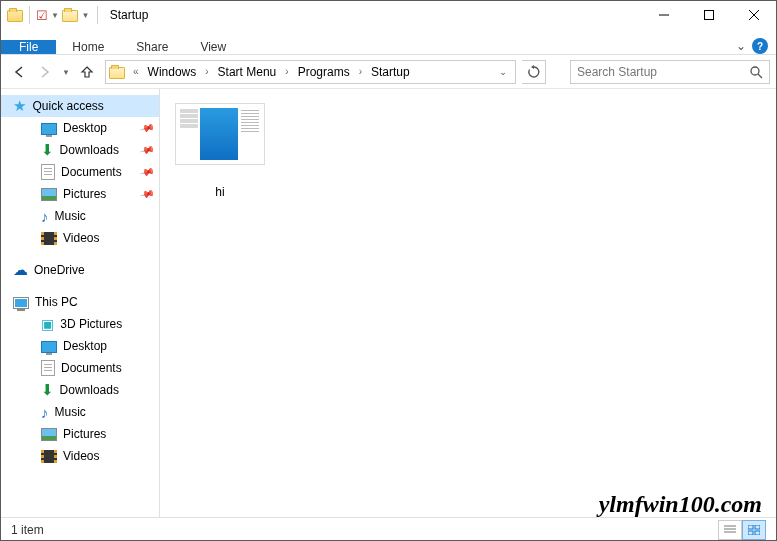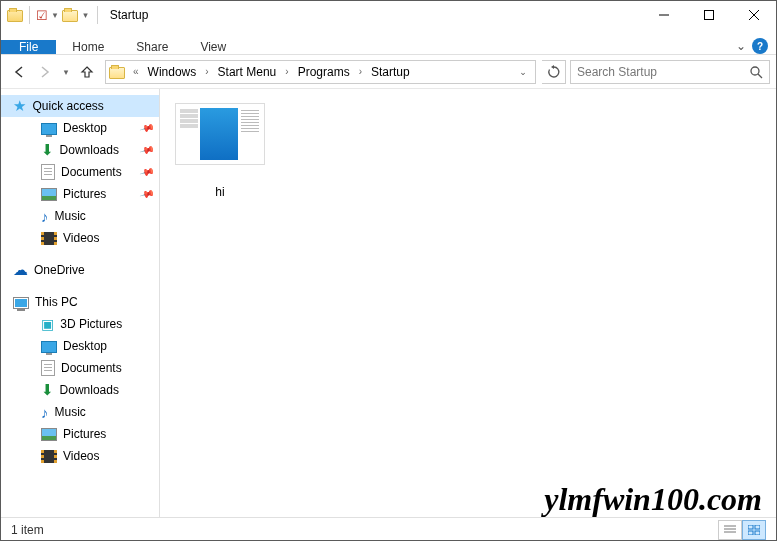--- a/index.html
+++ b/index.html
@@ -23,21 +23,21 @@
 
 
 .navbar { height: 34px; display: flex; align-items: center; padding: 0 6px; gap: 2px; border-bottom: 1px solid #e8e8e8; }
 .nav-btn { width: 24px; height: 24px; display: flex; align-items: center; justify-content: center; color: #999; cursor: default; }
 .nav-btn.active { color: #333; }
 .addr-box { flex: 1; height: 24px; border: 1px solid #ccc; display: flex; align-items: center; padding: 0 3px; margin: 0 4px; }
 .addr-box .chev-r { color: #666; padding: 0 5px; cursor: default; font-size: 10px; }
 .addr-seg { padding: 0 4px; cursor: default; }
 .addr-dd { width: 18px; text-align: center; color: #555; cursor: default; font-size: 9px; }
 .refresh-btn { width: 24px; height: 24px; border: 1px solid #ccc; border-left: none; display: flex; align-items: center; justify-content: center; color: #555; cursor: default; }
-.search-box { width: 200px; height: 24px; border: 1px solid #ccc; margin-left: 2px; display: flex; align-items: center; padding: 0 6px; color: #777; }
+.search-box { width: 200px; height: 24px; border: 1px solid #ccc; margin-left: 22px; display: flex; align-items: center; padding: 0 6px; color: #777; }
 .search-box .mag { margin-left: auto; color: #555; }
 
 
 .body-split { display: flex; height: 428px; }
 .sidebar { width: 159px; border-right: 1px solid #e0e0e0; overflow-y: auto; padding-top: 6px; position: relative; }
 .sidebar::-webkit-scrollbar { width: 16px; }
 .sidebar::-webkit-scrollbar-track { background: #f0f0f0; }
 .sidebar::-webkit-scrollbar-thumb { background: #c0c0c0; }
 .tree-group { margin-bottom: 10px; }
 .tree-item { height: 22px; display: flex; align-items: center; padding-left: 12px; cursor: default; gap: 6px; }
@@ -75,21 +75,21 @@
 .ico-music { color: #2173c7; font-size: 15px; }
 .ico-video { width: 16px; height: 13px; background: #333; border-left: 3px dotted #e0a030; border-right: 3px dotted #e0a030; margin-top: 1px; }
 .ico-cloud { color: #0a5bb0; font-size: 15px; }
 .ico-pc { width: 16px; height: 12px; background: #fff; border: 1px solid #888; margin-top: 1px; position: relative; }
 .ico-pc::before { content: ""; position: absolute; inset: 1px; background: #3aa7e6; }
 .ico-pc::after { content: ""; position: absolute; bottom: -3px; left: 3px; width: 8px; height: 2px; background: #888; }
 .ico-3d { color: #26b0c7; font-size: 14px; }
 .ico-disk { width: 15px; height: 12px; background: #d8d8d8; border: 1px solid #999; border-radius: 1px; margin-top: 2px; position: relative; }
 .ico-disk::after { content: ""; position: absolute; bottom: 1px; left: 1px; right: 1px; height: 3px; background: #3aa7e6; }
 
-.watermark { position: absolute; bottom: 22px; right: 14px; font-family: "Comic Sans MS", cursive; font-size: 32px; font-style: italic; font-weight: bold; color: #000; text-shadow: 0 0 2px #fff; pointer-events: none; }
+.watermark { position: absolute; bottom: 22px; right: 14px; font-family: "Comic Sans MS", cursive; font-size: 24px; font-style: italic; font-weight: bold; color: #000; text-shadow: 0 0 2px #fff; pointer-events: none; }
 
 svg { display: block; }
 </style>
 </head>
 <body>
 
 <div class="titlebar">
   <div class="qat">
     <span class="ico-folder"></span>
     <span class="qat-sep"></span>

